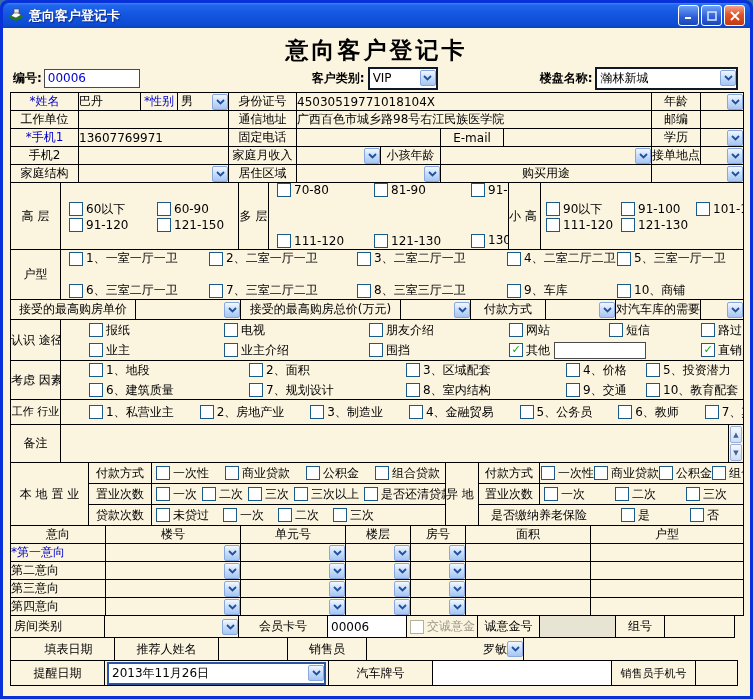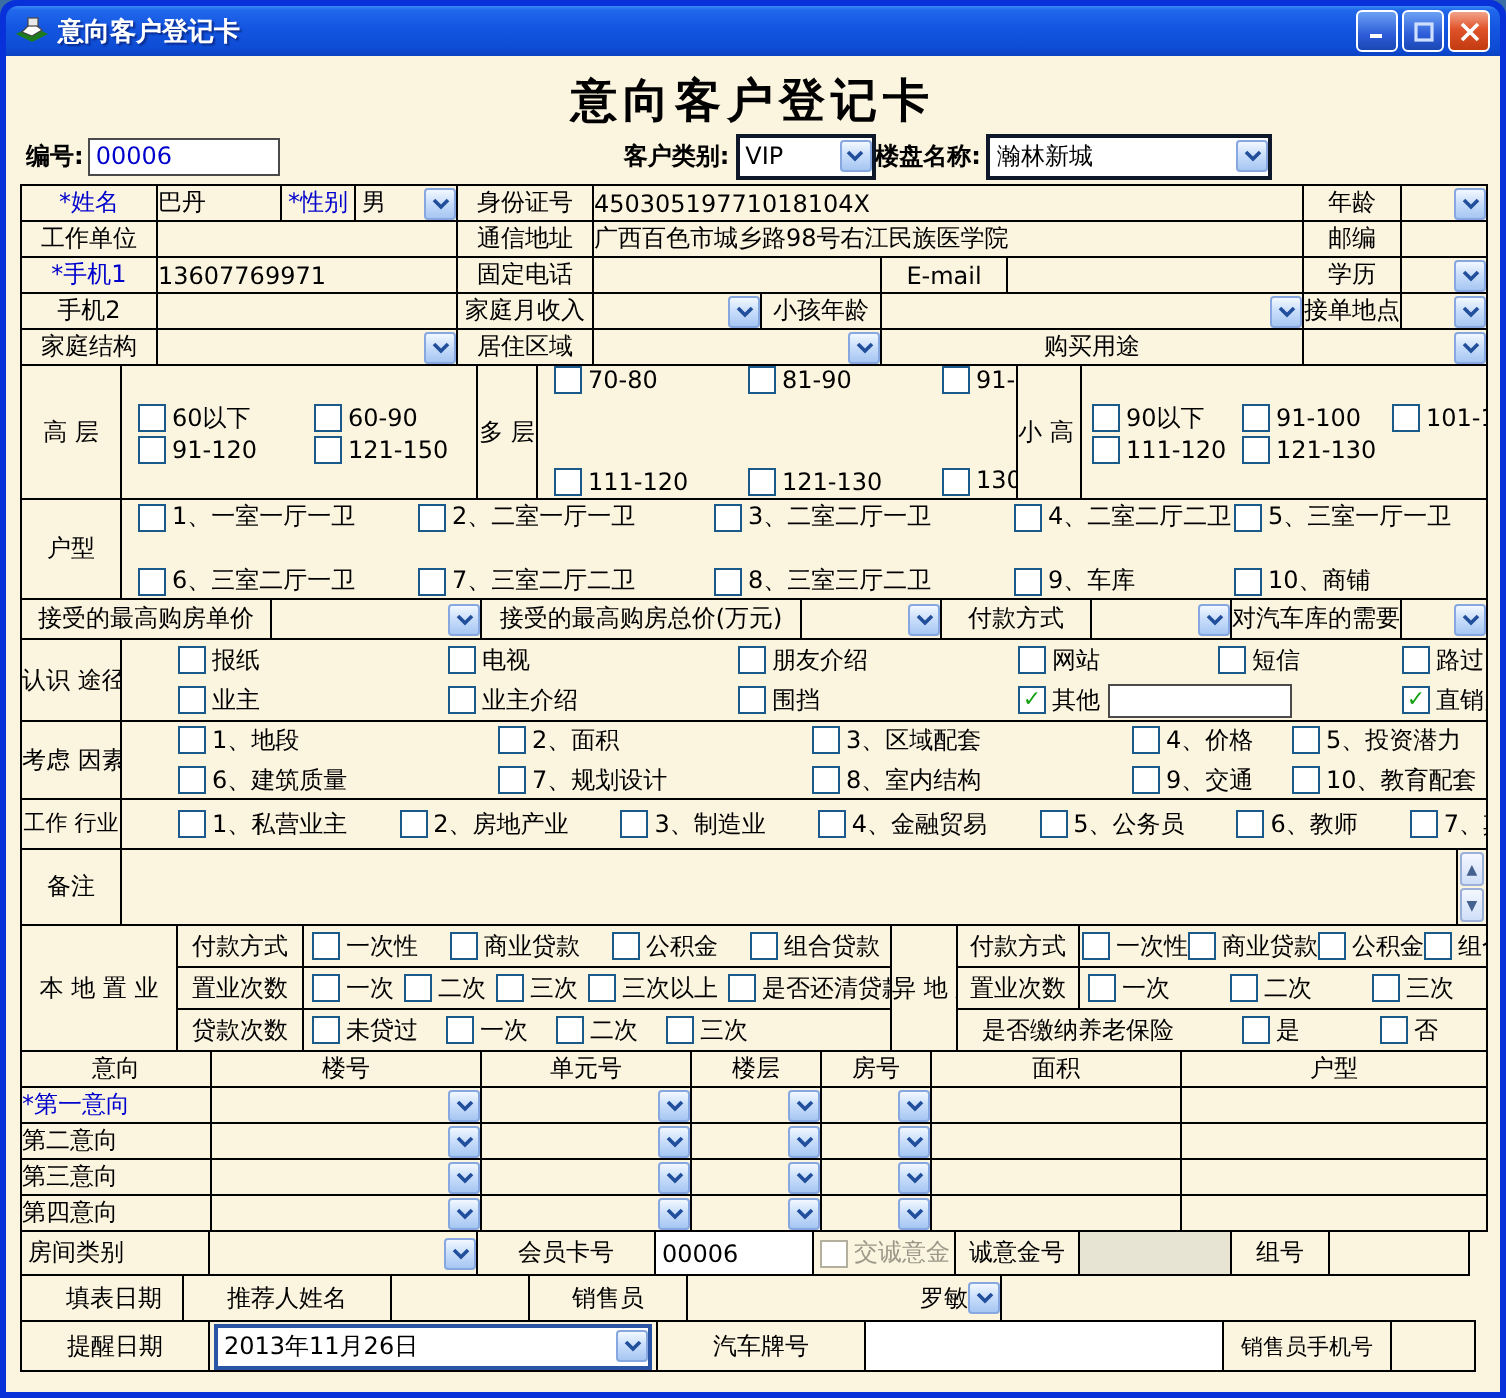--- a/index.html
+++ b/index.html
@@ -102,21 +102,21 @@
       <span class="field blue-text" style="width:96px;margin-left:2px;">00006</span>
       <span class="hlab" style="margin-left:172px;">客户类别:</span>
       <span class="dd sunk" style="width:66px;height:19px;margin-left:3px;">
         <span class="dd-text">VIP</span>
         <span class="dd-btn">
             <svg width="9" height="6" viewBox="0 0 9 6">
               <path d="M1 1 L4.5 4.5 L8 1" stroke="#214f9c" stroke-width="1.8" fill="none"></path>
             </svg>
           </span>
       </span>
-      <span class="hlab" style="">楼盘名称:</span>
+      <span class="hlab" style="margin-left:102px;">楼盘名称:</span>
       <span class="dd sunk" style="width:139px;height:19px;margin-left:3px;">
         <span class="dd-text">瀚林新城</span>
         <span class="dd-btn">
             <svg width="9" height="6" viewBox="0 0 9 6">
               <path d="M1 1 L4.5 4.5 L8 1" stroke="#214f9c" stroke-width="1.8" fill="none"></path>
             </svg>
           </span>
       </span>
     </div>
 
@@ -1012,21 +1012,21 @@
             <span>交诚意金</span>
           </label>
       </div>
       <div class="fcell fc-c" style="width:63px;">诚意金号</div>
       <div class="fcell gray-field" style="width:77px;"></div>
       <div class="fcell fc-c" style="width:50px;">组号</div>
       <div class="fcell" style="width:71px;"></div>
     </div>
 
     <div class="frow" style="height:24px;">
-      <div class="fcell fc-c" style="width:82px;padding-left:12px;">填表日期</div>
+      <div class="fcell fc-c" style="width:105px;padding-left:12px;">填表日期</div>
       <div class="fcell fc-c" style="width:105px;">推荐人姓名</div>
       <div class="fcell" style="width:70px;"></div>
       <div class="fcell fc-c" style="width:80px;">销售员</div>
       <div class="fcell" style="width:158px;text-align:right;">
           <div class="dd" style="width:100%;">
             <span class="dd-text">罗敏</span>
             <span class="dd-btn">
               <svg width="9" height="6" viewBox="0 0 9 6">
                 <path d="M1 1 L4.5 4.5 L8 1" stroke="#214f9c" stroke-width="1.8" fill="none"></path>
               </svg>

